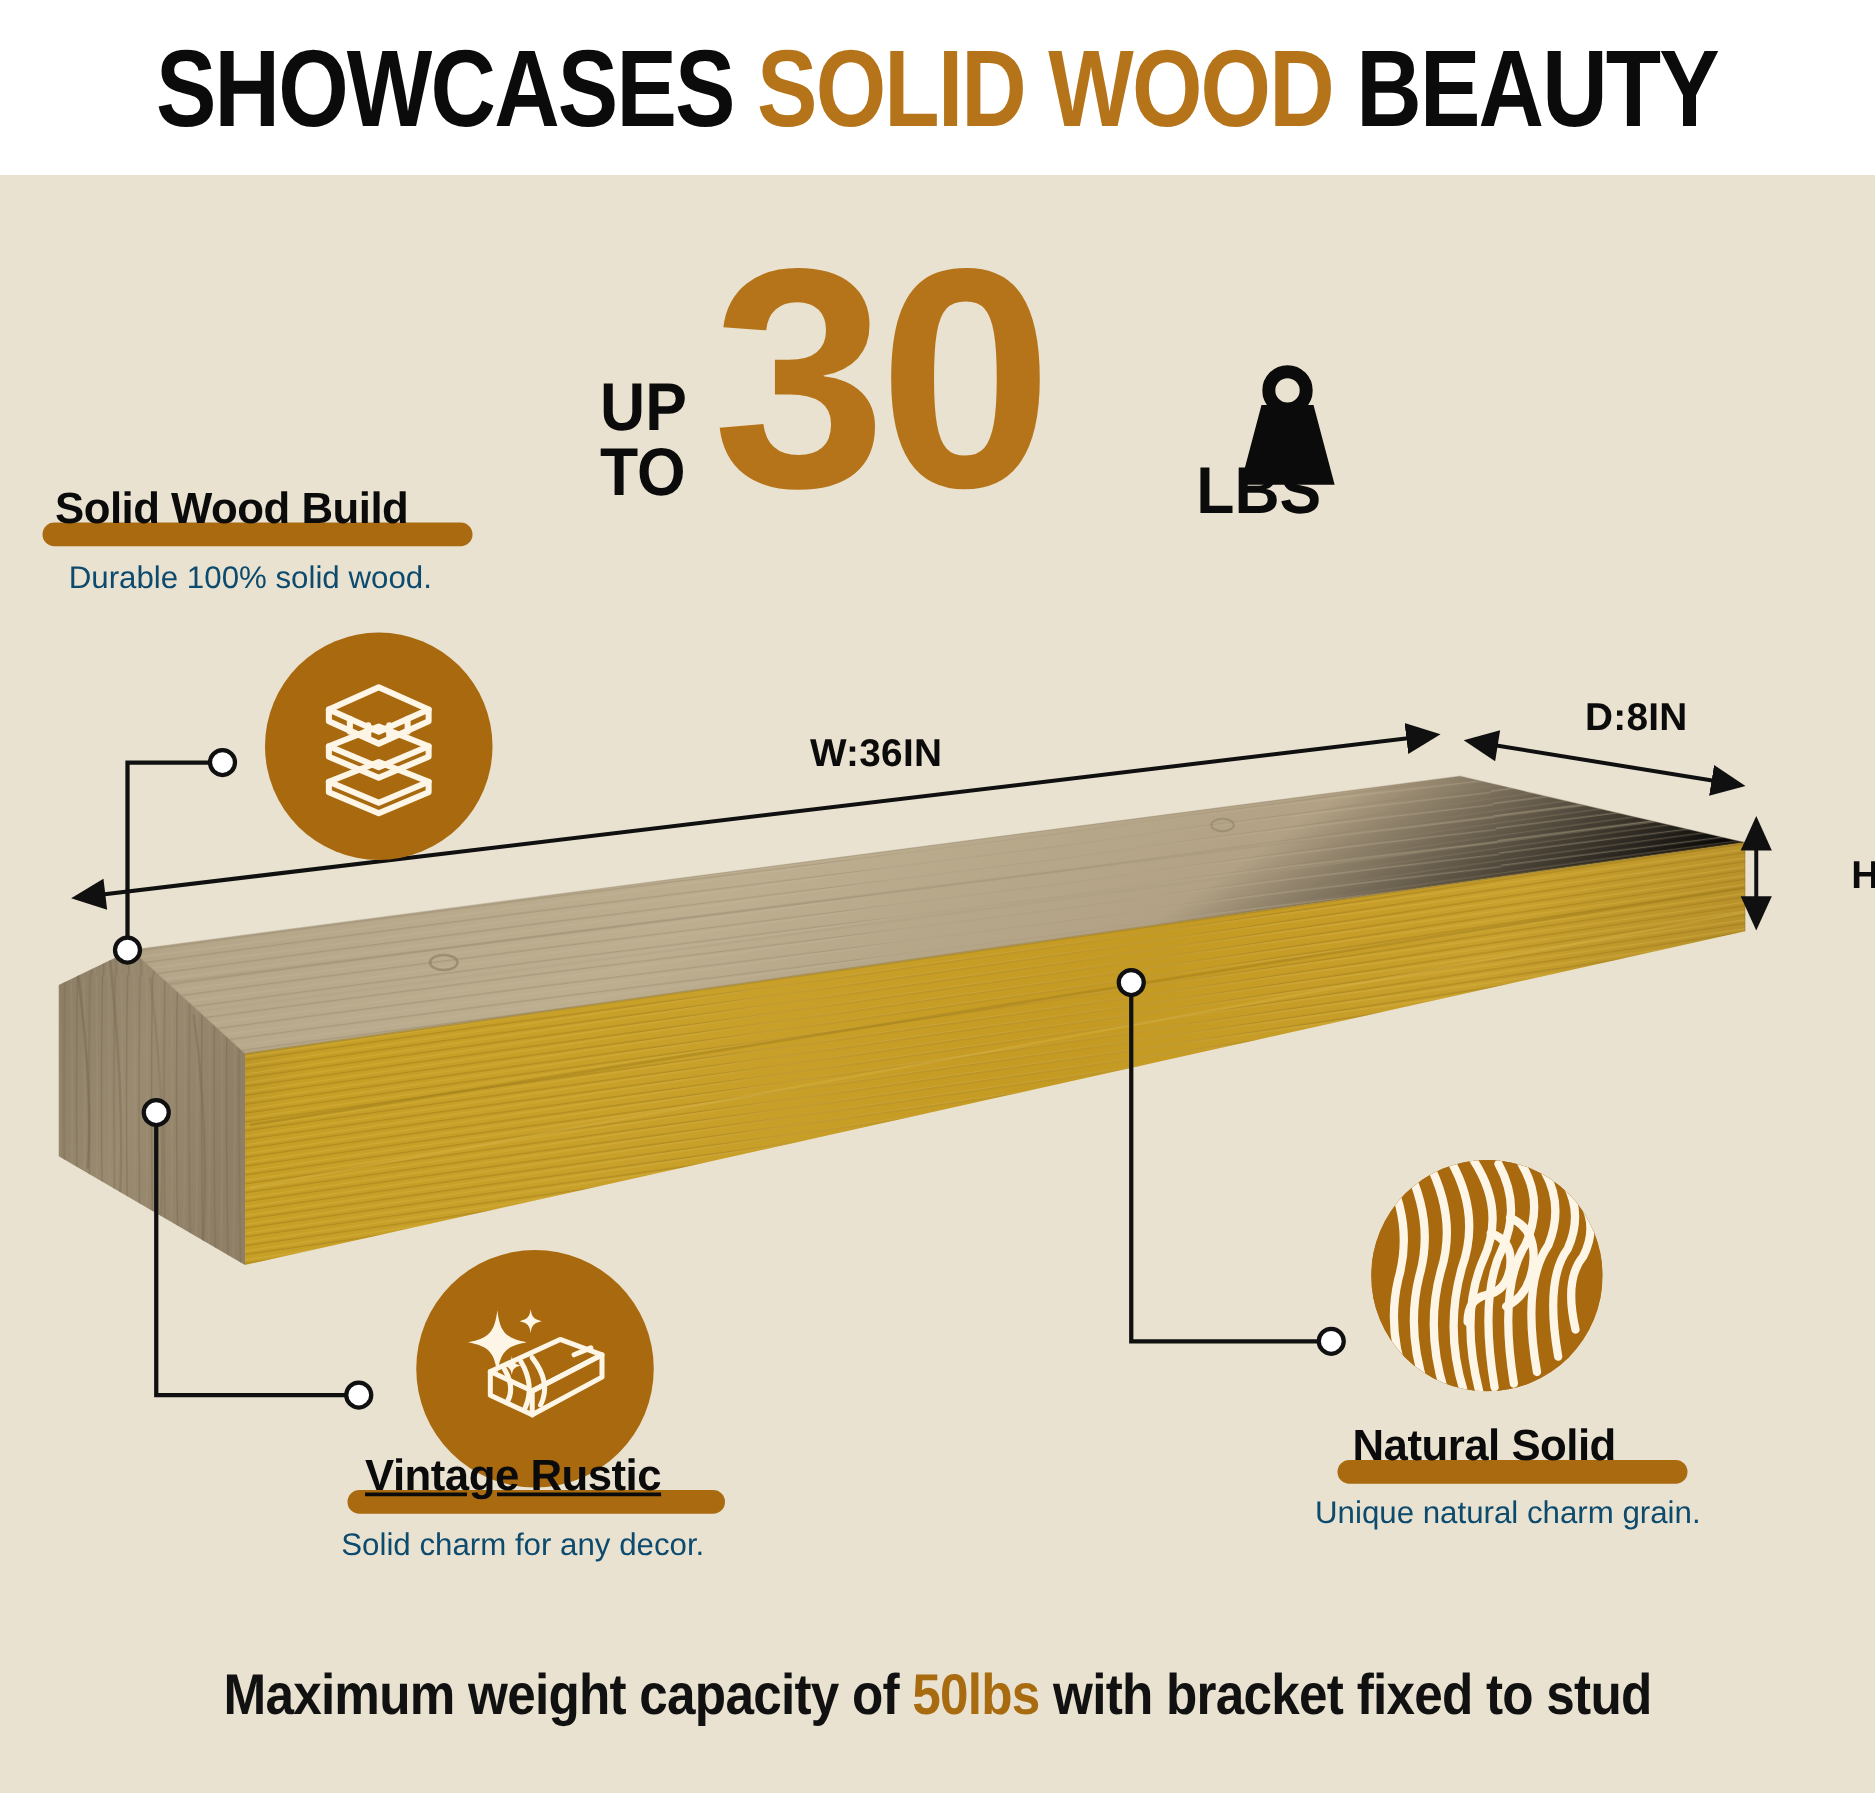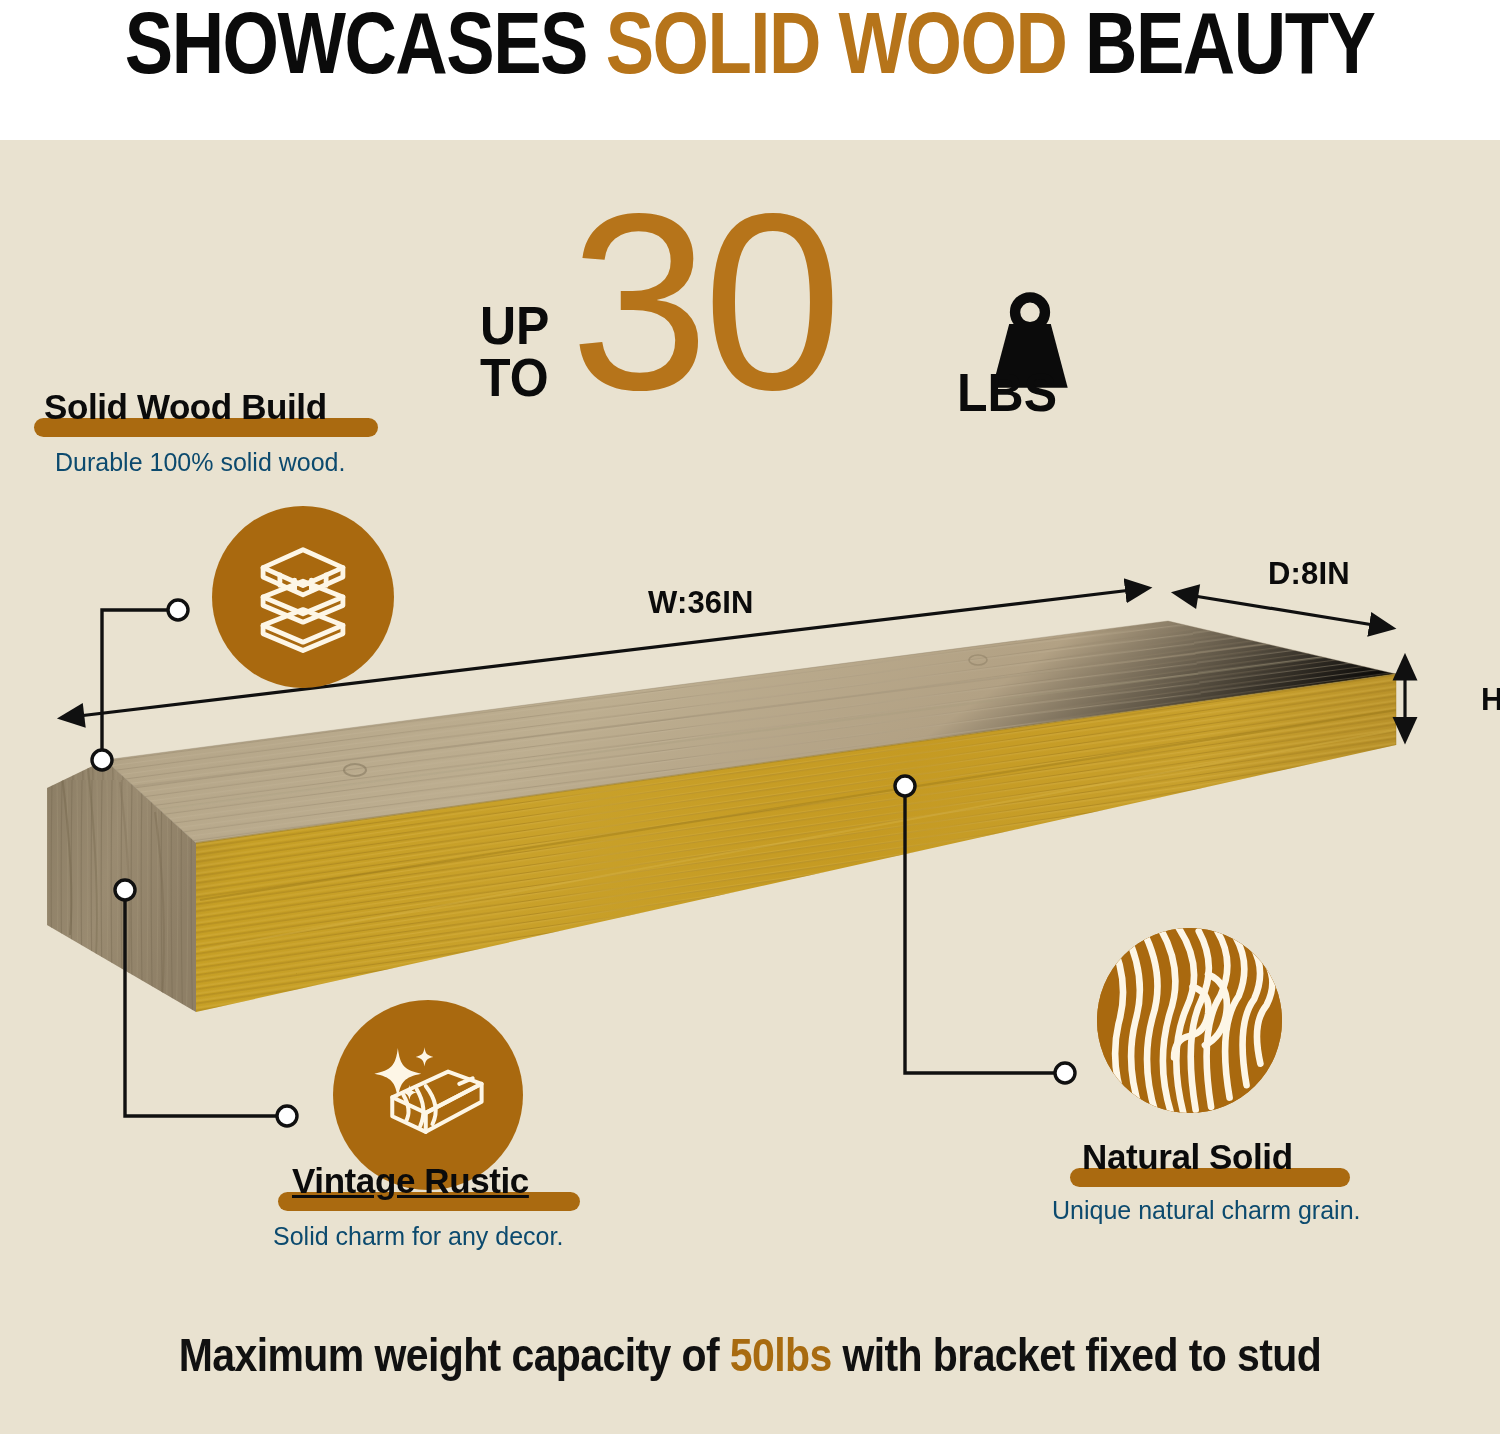--- a/index.html
+++ b/index.html
@@ -8,21 +8,21 @@
     background:#ffffff;
     font-family:"Liberation Sans","DejaVu Sans",sans-serif;
     overflow:hidden;
   }
   #stage{position:relative;width:1500px;height:1434px;overflow:hidden;}
 
   
   .header-band{
     position:absolute;left:0;top:0;width:1500px;height:140px;
     background:#ffffff;
-    display:flex;align-items:flex-start;justify-content:center;
+    display:flex;align-items:center;justify-content:center;
   }
   .header-title{
     font-size:74px;font-weight:bold;letter-spacing:-1.5px;
     color:#0b0b0b;white-space:nowrap;
     transform:scaleY(1.18) scaleX(0.98);
     transform-origin:center center;
   }
   .header-title .hl{color:#b6741a;}
 
   
@@ -33,21 +33,21 @@
 
   
   .hero{position:absolute;left:455px;top:190px;width:620px;height:230px;margin-left:20px;}
   .hero-upto{
     position:absolute;left:5px;top:110px;
     font-size:50px;font-weight:bold;line-height:0.96;color:#0b0b0b;
     letter-spacing:0px;transform:scaleY(1.08);transform-origin:left top;
   }
   .hero-num{
     position:absolute;left:95px;top:-12px;
-    font-size:250px;font-weight:normal;color:#b6741a;
+    font-size:250px;font-weight:bold;color:#b6741a;
     line-height:1;letter-spacing:-6px;
   }
   .hero-weight{position:absolute;left:490px;top:95px;width:130px;height:130px;}
   .hero-lbs{
     position:absolute;left:482px;top:172px;
     font-size:50px;font-weight:bold;color:#0b0b0b;letter-spacing:0px;
     transform:scaleY(1.06);transform-origin:left top;
   }
 
   

